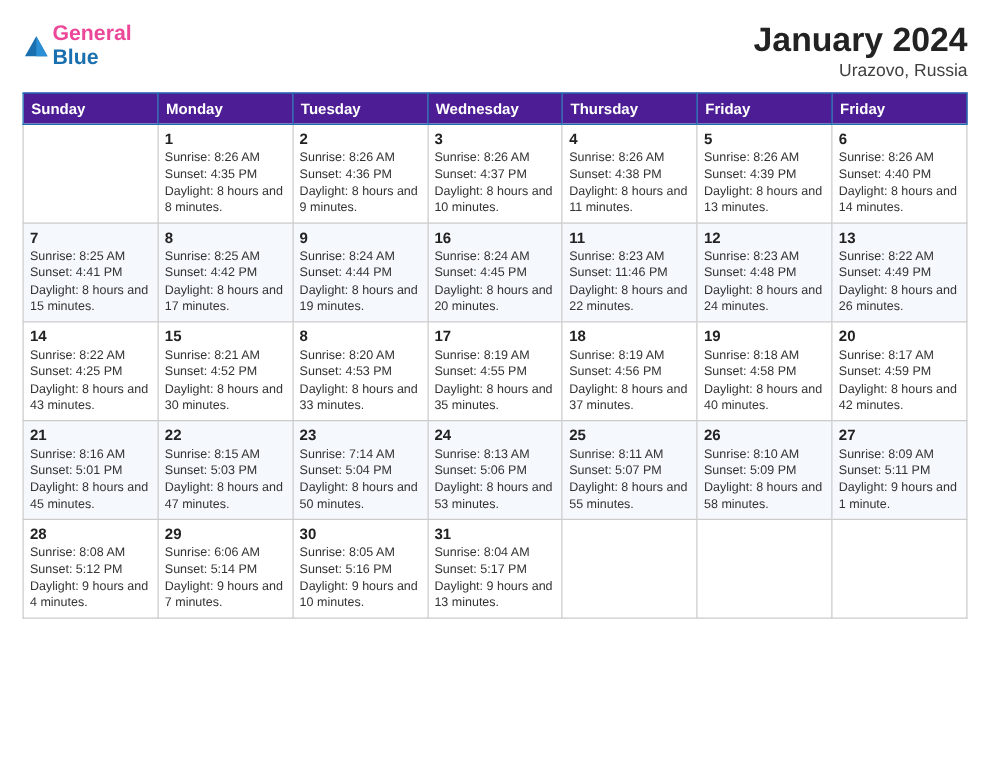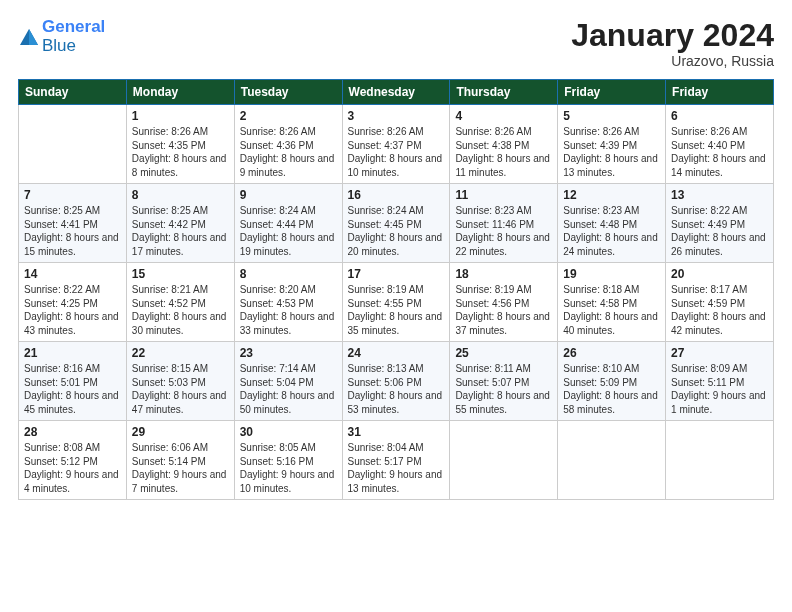--- a/index.html
+++ b/index.html
@@ -27,53 +27,53 @@
       align-items: center;
     }
     .logo-text {
       display: flex;
       flex-direction: column;
       line-height: 1.1;
     }
     .logo-general {
       font-size: 17px;
       font-weight: bold;
-      color: #3b82f6;
+      color: #ec4899;
     }
     .logo-blue {
       font-size: 17px;
-      font-weight: normal;
+      font-weight: bold;
       color: #1a6faf;
     }
     .logo-icon {
       width: 22px;
       height: 22px;
       margin-right: 2px;
       margin-top: 2px;
     }
     .title-block {
       text-align: right;
     }
     .month-title {
-      font-size: 32px;
+      font-size: 27px;
       font-weight: bold;
       color: #222;
       line-height: 1.1;
     }
     .location {
       font-size: 14px;
       color: #404040;
     }
     .calendar-table {
       width: 100%;
       border-collapse: collapse;
       table-layout: fixed;
     }
     .calendar-table th {
-      background: #14532d;
+      background: #4c1d95;
       color: #fff;
       text-align: left;
       padding: 5px 6px;
       font-size: 12px;
       font-weight: bold;
       border: 1px solid #1a6faf;
     }
     .calendar-table td {
       border: 1px solid #ccc;
       vertical-align: top;

